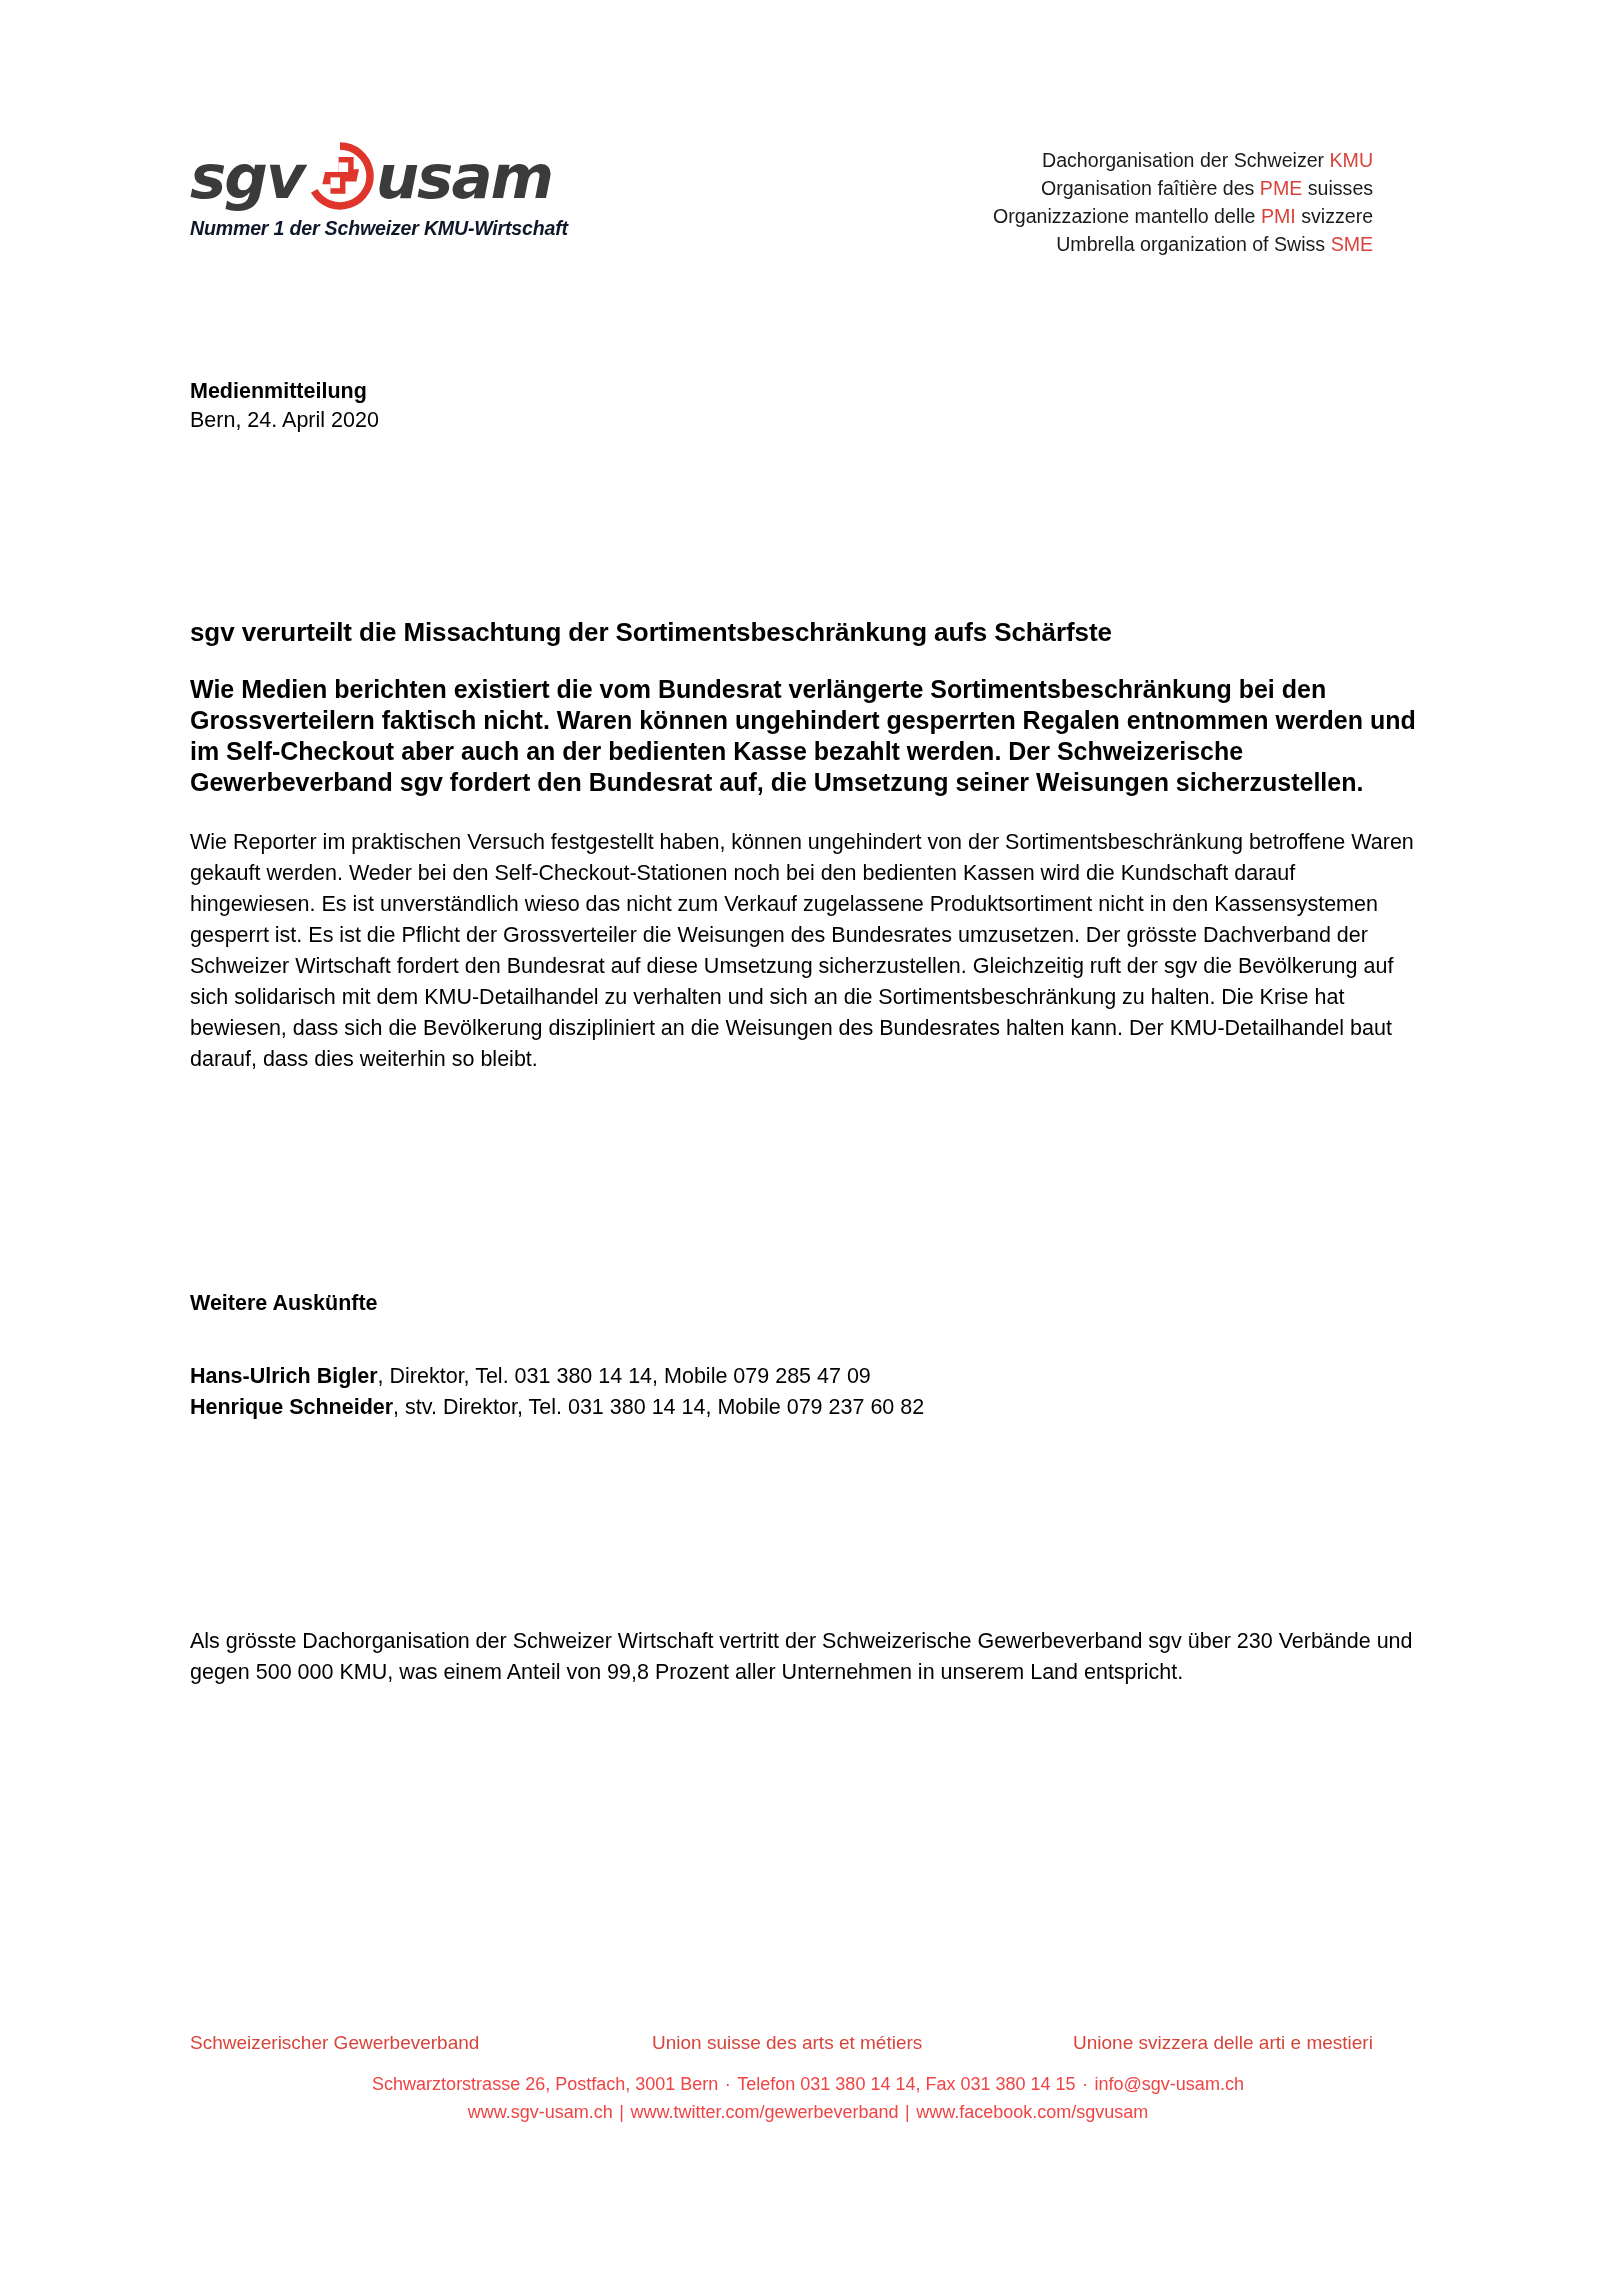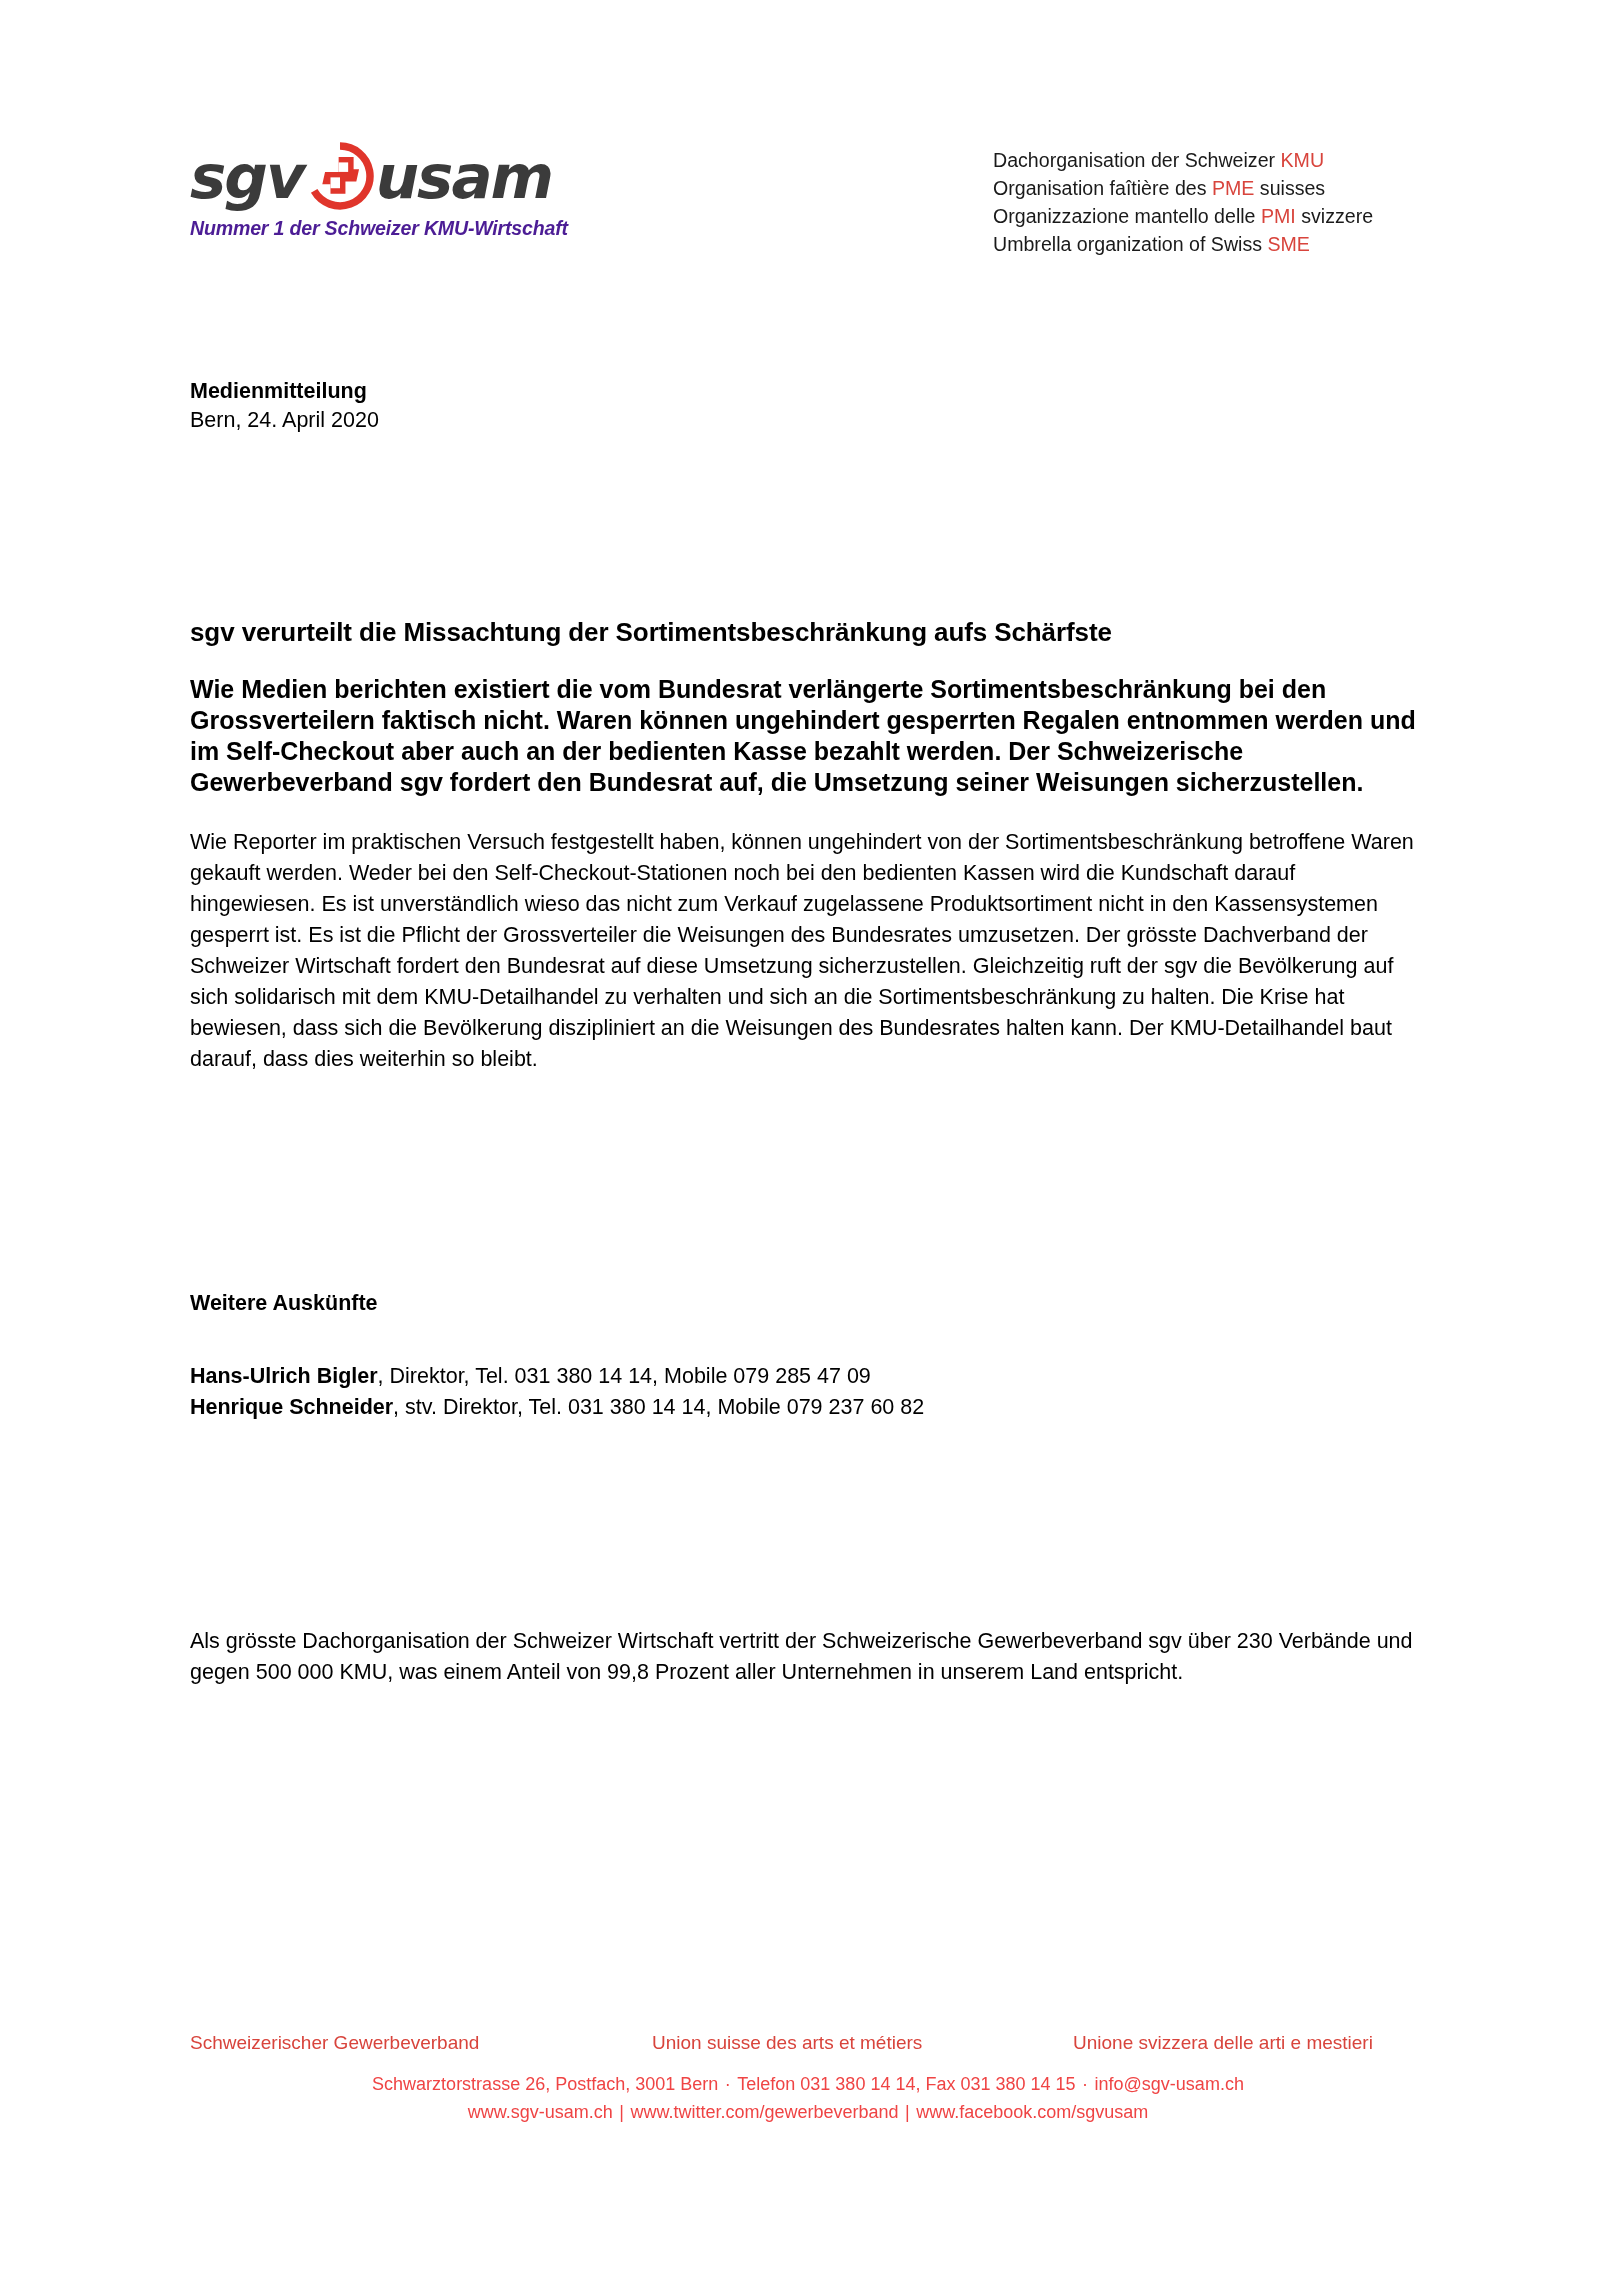--- a/index.html
+++ b/index.html
@@ -61,33 +61,34 @@
     height: 68px;
     margin: 0 1.3px 0 2.6px;
     flex: 0 0 auto;
   }
 
   .logo-tagline {
     font-family: "Liberation Sans", sans-serif;
     font-size: 19.6px;
     font-style: italic;
     font-weight: bold;
-    color: #4c1d95;
+    color: #0f172a;
     margin-top: 5.2px;
     letter-spacing: -0.2px;
   }
 
   .org-lines {
     position: absolute;
     left: 993px;
     top: 5.9px;
     font-size: 19.6px;
     line-height: 28px;
     color: #1a1a1a;
     white-space: nowrap;
+    text-align: right;
   }
   .org-lines .acr { color: #d8443c; }
 
   
   .meta {
     position: absolute;
     left: 190px;
     top: 377px;
     font-size: 21.5px;
     line-height: 29px;

